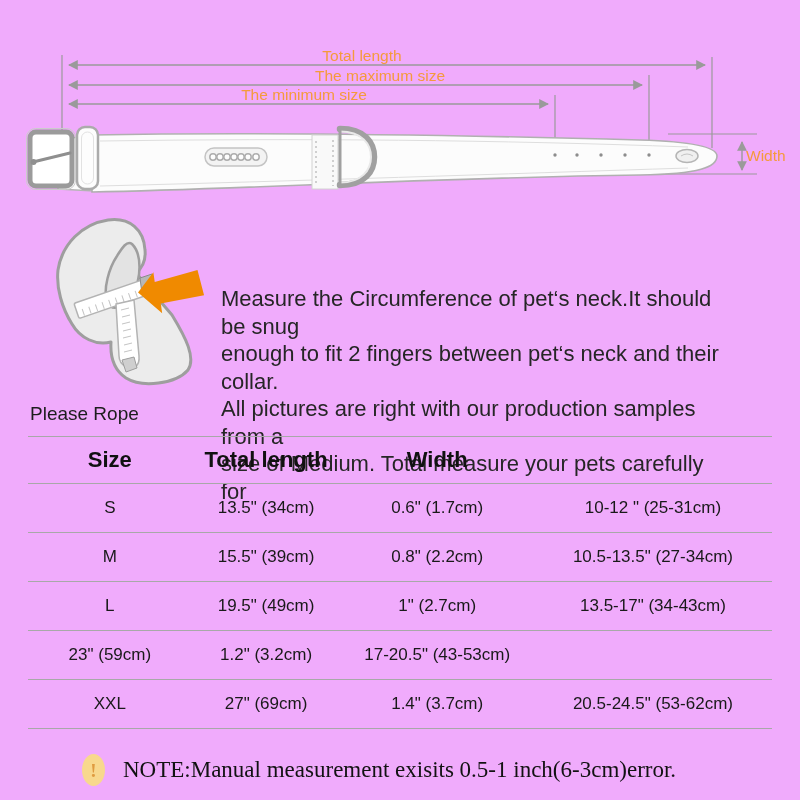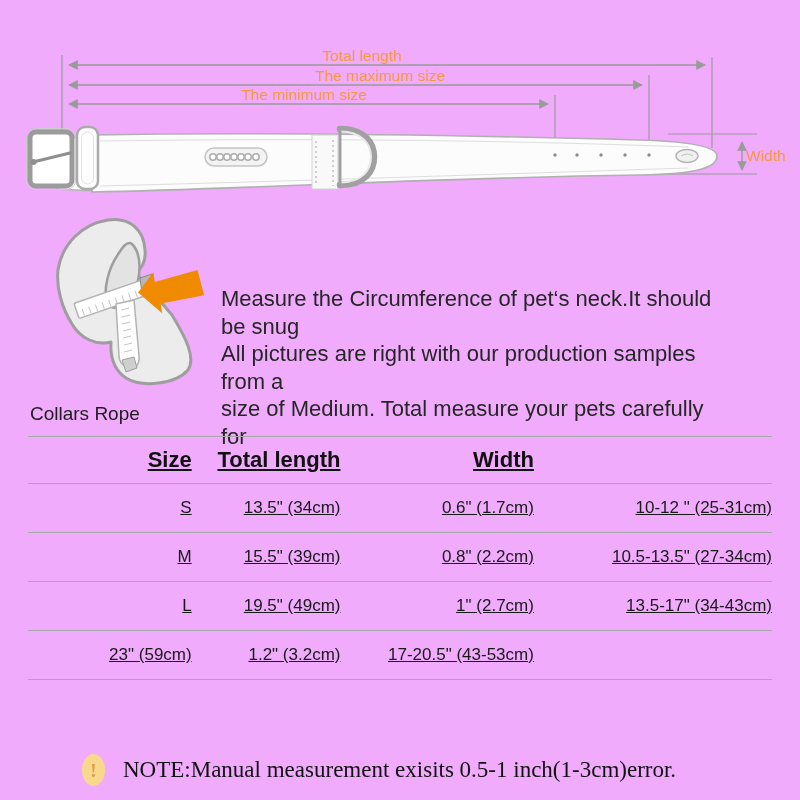--- a/index.html
+++ b/index.html
@@ -8,21 +8,21 @@
   svg{position:absolute;display:block;}
   .dim-label{font-family:"Liberation Sans",sans-serif;font-size:15.5px;fill:#f49a3c;}
   #measure-text{position:absolute;left:221px;top:239px;width:505px;
         font-size:22px;line-height:27.5px;color:#262626;margin-top:46px;}
   #chart-title{position:absolute;left:30px;top:403px;font-size:19px;color:#1d1d1d;}
   #size-table{position:absolute;left:28px;top:436px;width:744px;border-top:1px solid #a8a8a8;}
   .t-row{display:grid;grid-template-columns:22% 20% 26% 32%;align-items:center;
         border-bottom:1px solid #a8a8a8;}
   .t-row.header{height:46px;}
   .t-row.body{height:48px;}
-  .t-cell{text-align:right;font-size:17px;color:#191919;text-decoration:underline;}
+  .t-cell{text-align:center;font-size:17px;color:#191919;}
   .header .t-cell{font-size:22px;font-weight:bold;color:#111;}
   #note{position:absolute;left:82px;top:749px;height:42px;display:flex;align-items:center;}
   #note-icon{width:23px;height:32px;border-radius:50%;background:#f8d88d;
         display:flex;align-items:center;justify-content:center;flex:0 0 auto;}
   #note-icon span{color:#df9b40;font-family:"Liberation Serif",serif;
         font-size:19px;font-weight:bold;line-height:1;}
   #note-text{margin-left:18px;font-family:"Liberation Serif","DejaVu Serif",serif;
         font-size:23px;color:#121212;}
 </style>
 </head>
@@ -154,25 +154,26 @@
         <line x1="94" y1="142" x2="102" y2="140"></line>
       </g>
       <polygon points="92,150 104,147 107,158 96,162" fill="#cfcfcf" stroke="#9e9e9e" stroke-width="1"></polygon>
     </g>
 
     <polygon points="108,78 126,60 126,70 170,64 173,90 129,92 129,102" transform="rotate(-8 140 80)" fill="#f08a00"></polygon>
   </svg>
 
   <div id="measure-text">
     <div>Measure the Circumference of pet‘s neck.It should be snug</div>
+    <div>enough to fit 2 fingers between pet‘s neck and their collar.</div>
     <div>All pictures are right with our production samples from a</div>
     <div>size of Medium. Total measure your pets carefully for</div>
   </div>
 
-  <div id="chart-title">Collars Rope</div>
+  <div id="chart-title">Please Rope</div>
 
   <div id="size-table">
     <div class="t-row header">
       <div class="t-cell">Size</div>
       <div class="t-cell">Total length</div>
       <div class="t-cell">Width</div>
     </div>
     <div class="t-row body">
       <div class="t-cell">S</div>
       <div class="t-cell">13.5" (34cm)</div>
@@ -189,22 +190,28 @@
       <div class="t-cell">L</div>
       <div class="t-cell">19.5" (49cm)</div>
       <div class="t-cell">1" (2.7cm)</div>
       <div class="t-cell">13.5-17" (34-43cm)</div>
     </div>
     <div class="t-row body">
       <div class="t-cell">23" (59cm)</div>
       <div class="t-cell">1.2" (3.2cm)</div>
       <div class="t-cell">17-20.5" (43-53cm)</div>
     </div>
+    <div class="t-row body">
+      <div class="t-cell">XXL</div>
+      <div class="t-cell">27" (69cm)</div>
+      <div class="t-cell">1.4" (3.7cm)</div>
+      <div class="t-cell">20.5-24.5" (53-62cm)</div>
+    </div>
   </div>
 
   <div id="note">
     <div id="note-icon">
         <span>!</span>
       </div>
-    <div id="note-text">NOTE:Manual measurement exisits 0.5-1 inch(1-3cm)error.</div>
+    <div id="note-text">NOTE:Manual measurement exisits 0.5-1 inch(6-3cm)error.</div>
   </div>
 
 </div>
 
 </body></html>

